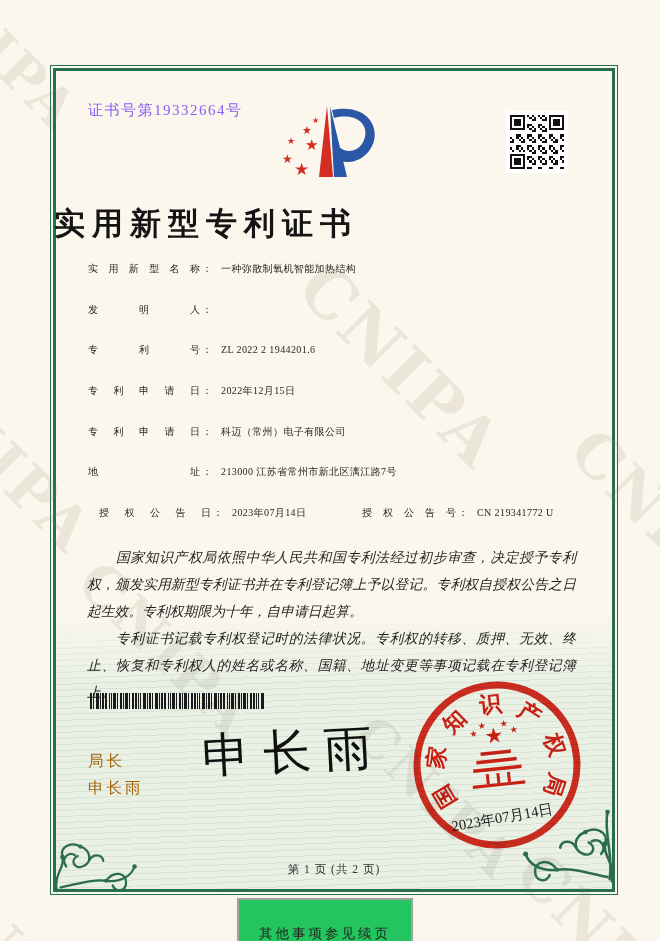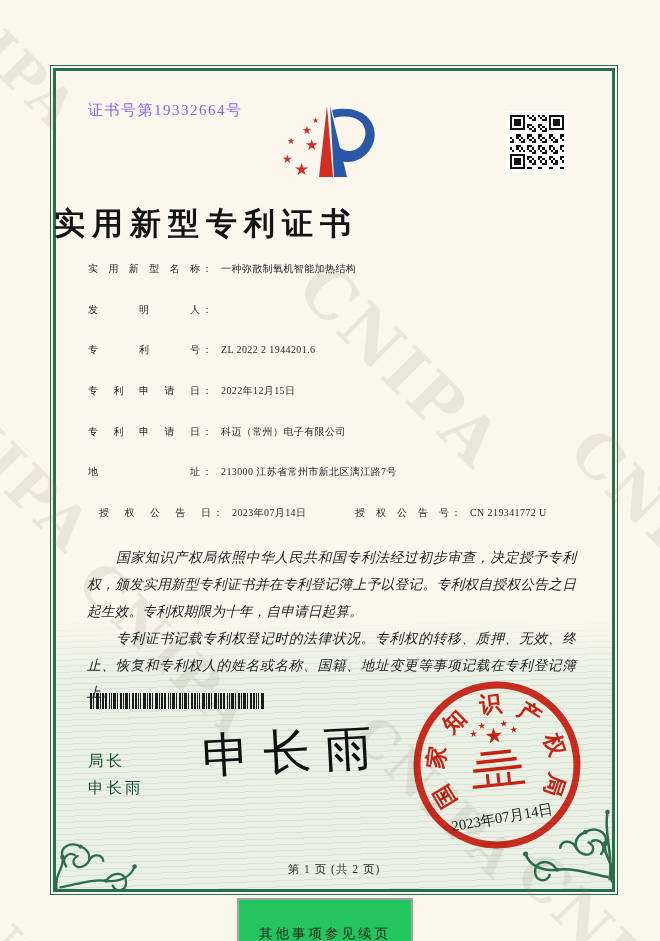--- a/index.html
+++ b/index.html
@@ -33,31 +33,31 @@
   .title{position:absolute;left:54px;top:203px;width:655px;text-align:left;
          font-size:31px;font-weight:700;letter-spacing:7px;color:#141414;z-index:3;}
 
   .fields{position:absolute;left:88px;top:262px;width:505px;font-size:10px;color:#262626;z-index:3;}
   .frow{display:flex;align-items:baseline;height:40.7px;}
   .flabel{display:inline-block;width:112px;text-align:justify;text-align-last:justify;}
   .fcolon{margin:0 9px 0 2px;}
   .fvalue{letter-spacing:0.4px;white-space:nowrap;}
   .fgroup1{display:flex;width:256px;align-items:flex-end;margin-left:11px;}
   .fgroup2{display:flex;align-items:baseline;}
-  .flabel2{display:inline-block;width:94px;text-align:justify;text-align-last:justify;}
+  .flabel2{display:inline-block;width:94px;text-align:justify;text-align-last:justify;margin-left:7px;}
 
   .body-text{position:absolute;left:87px;top:544px;width:489px;font-size:13.8px;
              line-height:27px;text-align:justify;color:#1f1f1f;z-index:3;font-style:italic;}
   .body-text p{margin:0;text-indent:2.1em;}
 
   .barcode{position:absolute;left:90px;top:693px;width:177px;height:16px;z-index:3;}
   .barcode svg{width:100%;height:100%;display:block;}
 
   .officer{position:absolute;left:88px;top:747px;font-size:15.5px;line-height:27px;
-           letter-spacing:3px;color:#14532d;z-index:3;}
+           letter-spacing:3px;color:#a16207;z-index:3;}
 
   .signature{position:absolute;left:202px;top:720px;font-size:48px;letter-spacing:13px;
              color:#101010;transform:rotate(-3deg);z-index:3;font-family:"DejaVu Serif",serif;}
 
   .seal{position:absolute;left:410px;top:678px;width:174px;height:174px;
         transform:rotate(-6deg);z-index:4;mix-blend-mode:multiply;}
 
   .flourish{position:absolute;z-index:2;}
   .flourish-bl{left:42px;top:800px;width:132px;height:95px;}
   .flourish-br{left:492px;top:774px;width:126px;height:118px;transform:scaleX(-1);}

